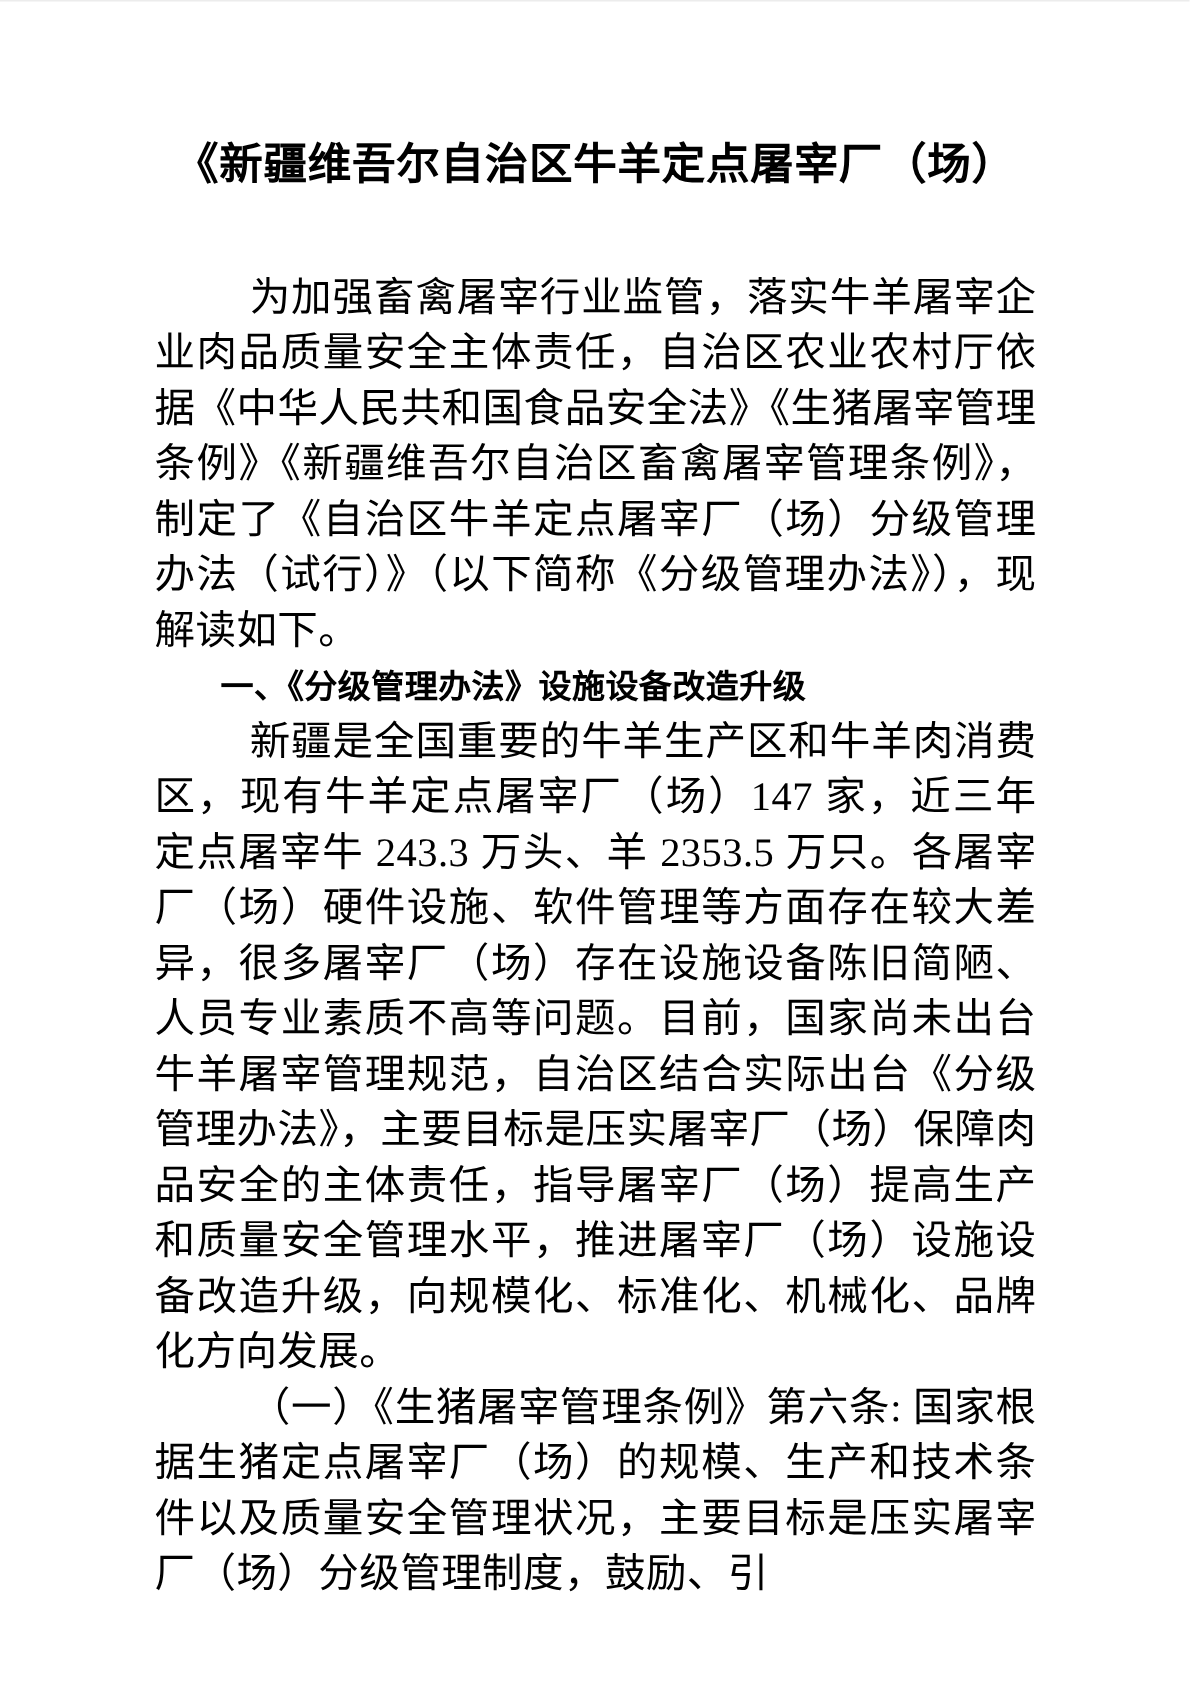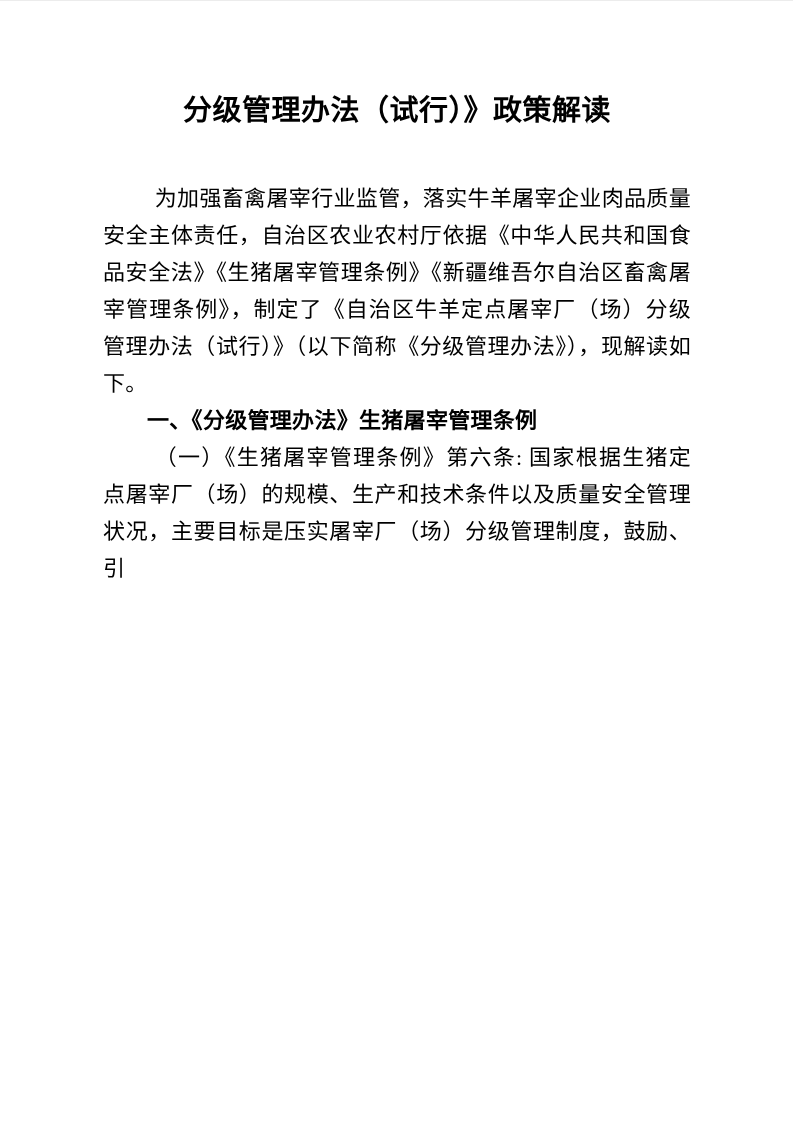--- a/index.html
+++ b/index.html
@@ -32,21 +32,21 @@
     text-align: center;
     letter-spacing: 0.5px;
   }
   .doc-body {
     margin-top: 49px;
     color: #000000;
   }
   .para {
     margin: 0;
     font-family: "Liberation Serif", "DejaVu Serif", serif;
-    font-size: 22px;
+    font-size: 27px;
     line-height: 37px;
     text-align: justify;
     text-justify: inter-ideograph;
     text-indent: 2.35em;
     letter-spacing: 0.3px;
   }
   .heading {
     margin: 0;
     font-family: "Liberation Sans", "DejaVu Sans", sans-serif;
     font-weight: 700;
@@ -55,20 +55,21 @@
     text-align: left;
     text-indent: 2em;
     letter-spacing: 0.3px;
   }
 </style>
 </head>
 <body>
 
 <div class="page">
   <div class="doc-title">
-    <div>分级管理办法（试行）》政策解读</div>
+    <div>《新疆维吾尔自治区牛羊定点屠宰厂（场）</div>
   </div>
   <div class="doc-body">
       <p class="para">为加强畜禽屠宰行业监管，落实牛羊屠宰企业肉品质量安全主体责任，自治区农业农村厅依据《中华人民共和国食品安全法》《生猪屠宰管理条例》《新疆维吾尔自治区畜禽屠宰管理条例》，制定了《自治区牛羊定点屠宰厂（场）分级管理办法（试行）》（以下简称《分级管理办法》），现解读如下。</p>
-      <p class="heading">一、《分级管理办法》生猪屠宰管理条例</p>
+      <p class="heading">一、《分级管理办法》设施设备改造升级</p>
+      <p class="para">新疆是全国重要的牛羊生产区和牛羊肉消费区，现有牛羊定点屠宰厂（场）147 家，近三年定点屠宰牛 243.3 万头、羊 2353.5 万只。各屠宰厂（场）硬件设施、软件管理等方面存在较大差异，很多屠宰厂（场）存在设施设备陈旧简陋、人员专业素质不高等问题。目前，国家尚未出台牛羊屠宰管理规范，自治区结合实际出台《分级管理办法》，主要目标是压实屠宰厂（场）保障肉品安全的主体责任，指导屠宰厂（场）提高生产和质量安全管理水平，推进屠宰厂（场）设施设备改造升级，向规模化、标准化、机械化、品牌化方向发展。</p>
       <p class="para">（一）《生猪屠宰管理条例》第六条: 国家根据生猪定点屠宰厂（场）的规模、生产和技术条件以及质量安全管理状况，主要目标是压实屠宰厂（场）分级管理制度，鼓励、引</p>
     </div>
 </div>
 
 </body></html>

